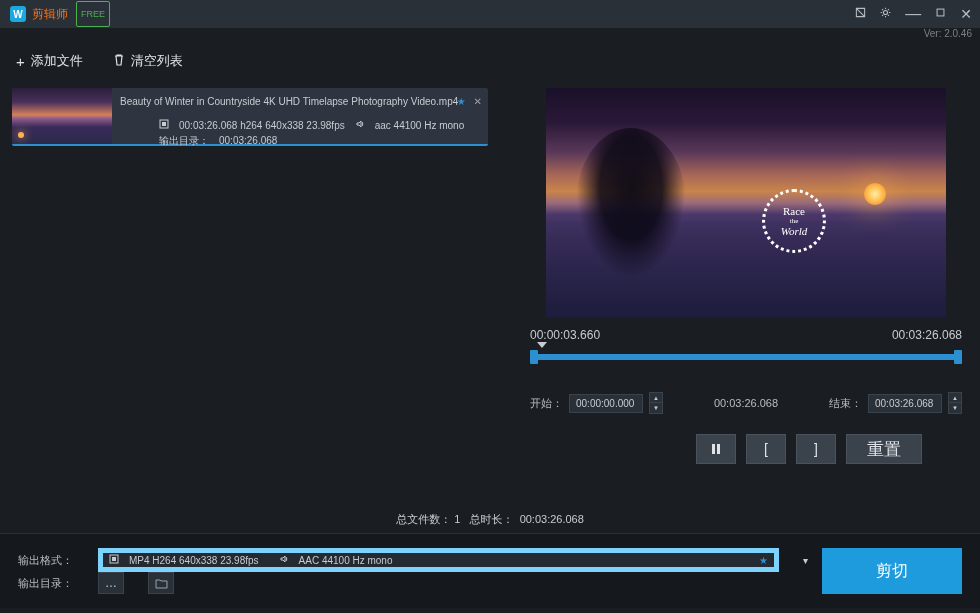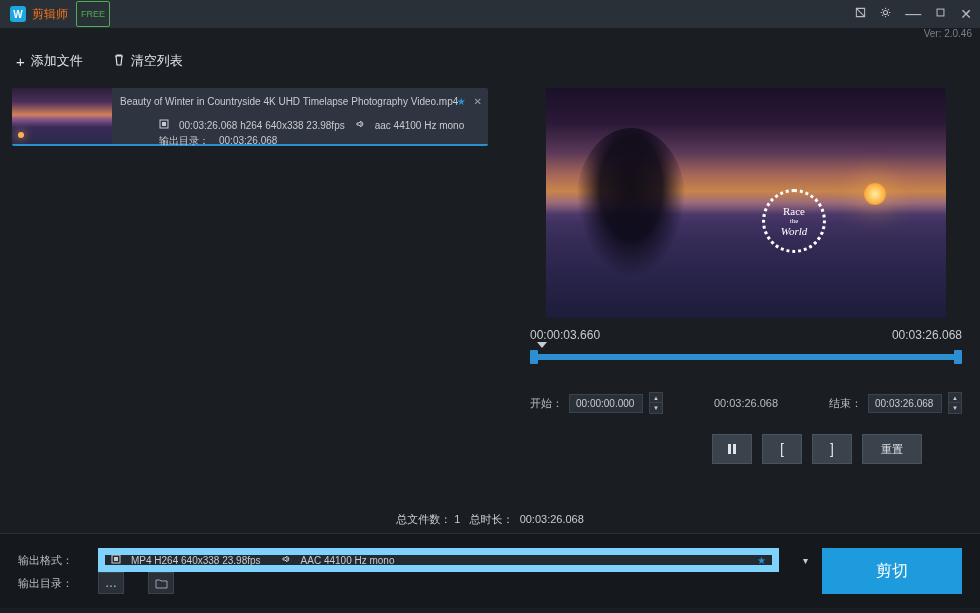--- a/index.html
+++ b/index.html
@@ -217,21 +217,21 @@
   padding-right: 40px;
 }
 .play-btn {
   width: 40px; height: 30px;
   background: #3a424c;
   border: 1px solid #4a525c;
   display: flex; align-items: center; justify-content: center;
   color: #e0e4e8; cursor: pointer;
   font-size: 14px;
 }
-.play-btn.wide { width: 60px; font-size: 11px; }
+.play-btn.wide { width: 76px; font-size: 17px; }
 
 
 .status {
   text-align: center;
   font-size: 11px;
   color: #c8ccd0;
   padding: 6px 0;
 }
 
 
@@ -242,21 +242,21 @@
   display: flex;
   gap: 14px;
 }
 .bottom-left { flex: 1; }
 .form-row {
   display: flex; align-items: center; gap: 24px;
 }
 .form-label { font-size: 11px; width: 56px; }
 .format-box {
   flex: 1; display: flex;
-  background: #242a32; border: 7px solid #7dd3fc;
+  background: #242a32; border: 5px solid #7dd3fc;
   height: 24px; align-items: center;
   padding: 0 6px; gap: 10px;
   font-size: 10px; color: #c8ccd0;
   position: relative;
 }
 .format-box .star { position: absolute; right: 6px; color: #2b8fd1; }
 .dir-row .format-box { padding-right: 0; }
 .dir-btn {
   width: 26px; height: 22px;
   background: #2a3038; border: 1px solid #3a424c;

